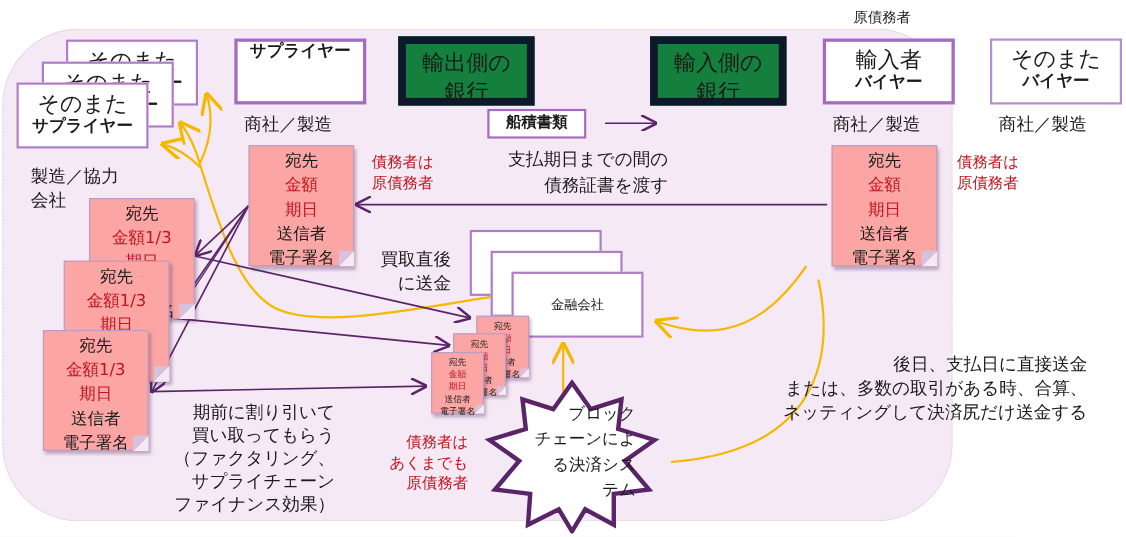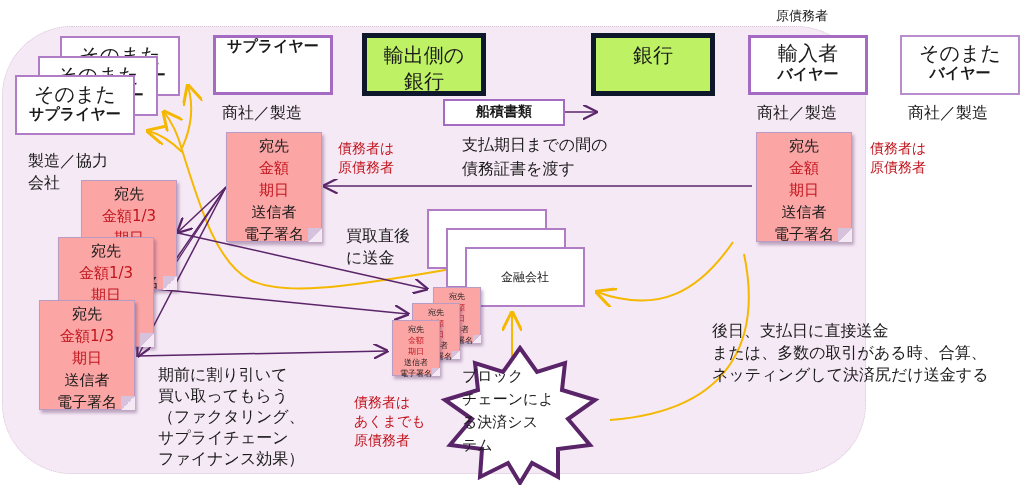--- a/index.html
+++ b/index.html
@@ -13,21 +13,21 @@
       position: absolute; left: 2px; top: 26px; width: 862px; height: 446px;
       background: #f6e9f6; border-radius: 70px;
       border: 1px dotted #d8c6d8;
     }
     .abs { position: absolute; }
     .box {
       position: absolute; background: #fff; box-sizing: border-box;
       border: 2px solid #b07cc6; text-align: center; line-height: 1.15;
     }
     .box.thick { border: 3px solid #a56ac2; }
-    .box.bank { background: #bef264; border: 5px solid #0f172a; }
+    .box.bank { background: #15803d; border: 7px solid #0f172a; }
     .box .big { font-size: 20px; display: block; }
     .box .small { font-size: 15px; font-weight: bold; display: block; }
     .label { position: absolute; font-size: 16px; white-space: nowrap; }
     .red { color: #c0141c; }
     .note {
       position: absolute; background: #fca5a5; box-sizing: border-box;
       border: 1px solid #b89cc4; text-align: center;
       box-shadow: 2px 3px 3px rgba(80,40,90,0.35);
       font-size: 15px; line-height: 22px; padding-top: 2px;
     }
@@ -35,21 +35,21 @@
       position: absolute; right: -1px; bottom: -1px; width: 14px; height: 14px;
       background: linear-gradient(135deg, #d6c2dc 50%, #f6e9f6 50%);
     }
     .note.tiny { font-size: 8px; line-height: 11px; padding-top: 3px; }
     .note.tiny .fold { width: 8px; height: 8px; }
     .tag {
       position: absolute; background: #fff; border: 2px solid #a56ac2;
       font-size: 14px; font-weight: bold; text-align: center; box-sizing: border-box;
       line-height: 20px;
     }
-    .center-text { text-align: left; }
+    .center-text { text-align: right; }
     svg.overlay { position: absolute; left: 0; top: 0; pointer-events: none; }
   </style>
 </head>
 <body>
 
 <div class="bg-region"></div>
 
 <svg class="overlay" width="1024" height="488">
   <defs>
     <marker id="ap" viewBox="0 0 10 10" refX="9" refY="5" markerWidth="10" markerHeight="10" orient="auto">
@@ -97,30 +97,31 @@
 <div class="box thick" style="left:213px; top:35px; width:120px; height:60px;">
   <span class="small">サプライヤー</span>
 </div>
 <div class="label" style="left:222px; top:103px;">商社／製造</div>
 
 <div class="box bank" style="left:362px; top:33px; width:124px; height:63px; line-height:26px; padding-top:4px;">
   <span class="big">輸出側の</span>
   <span class="big">銀行</span>
 </div>
 <div class="box bank" style="left:591px; top:33px; width:124px; height:63px; line-height:26px; padding-top:4px;">
+  <span class="big">輸入側の</span>
   <span class="big">銀行</span>
 </div>
 
-<div class="tag" style="left:443px; top:99px; width:122px; height:27px;">船積書類</div>
+<div class="tag" style="left:443px; top:99px; width:90px; height:27px;">船積書類</div>
 
 <div class="label center-text" style="left:462px; top:133px; white-space:pre; line-height:24px;">支払期日までの間の
 債務証書を渡す</div>
 
 <div class="box thick" style="left:748px; top:35px; width:120px; height:60px;">
-  <span class="big" style="margin-top:5px;font-family:Liberation Mono, monospace;">輸入者</span>
+  <span class="big" style="margin-top:5px;">輸入者</span>
   <span class="small">バイヤー</span>
 </div>
 <div class="label" style="left:757px; top:103px;">商社／製造</div>
 
 <div class="box" style="left:900px; top:35px; width:120px; height:60px; border-color:#b98ccc;">
   <span class="big" style="margin-top:5px;">そのまた</span>
   <span class="small">バイヤー</span>
 </div>
 <div class="label" style="left:908px; top:103px;">商社／製造</div>
 

